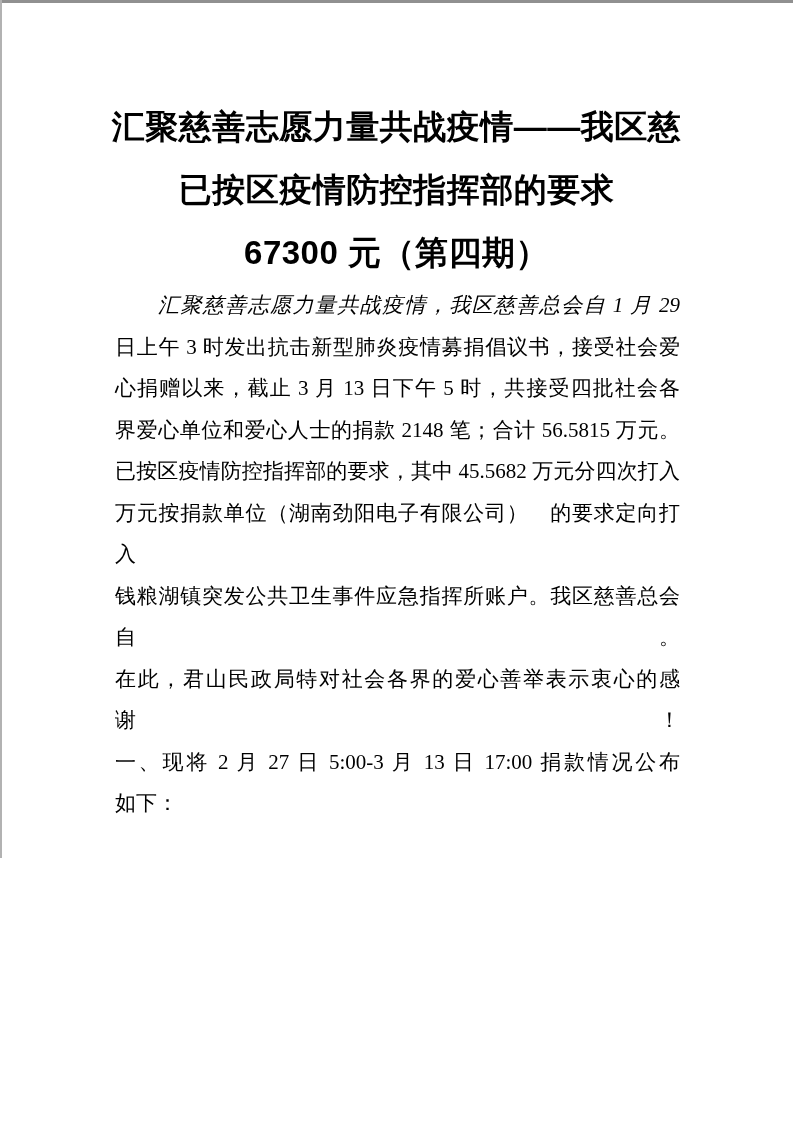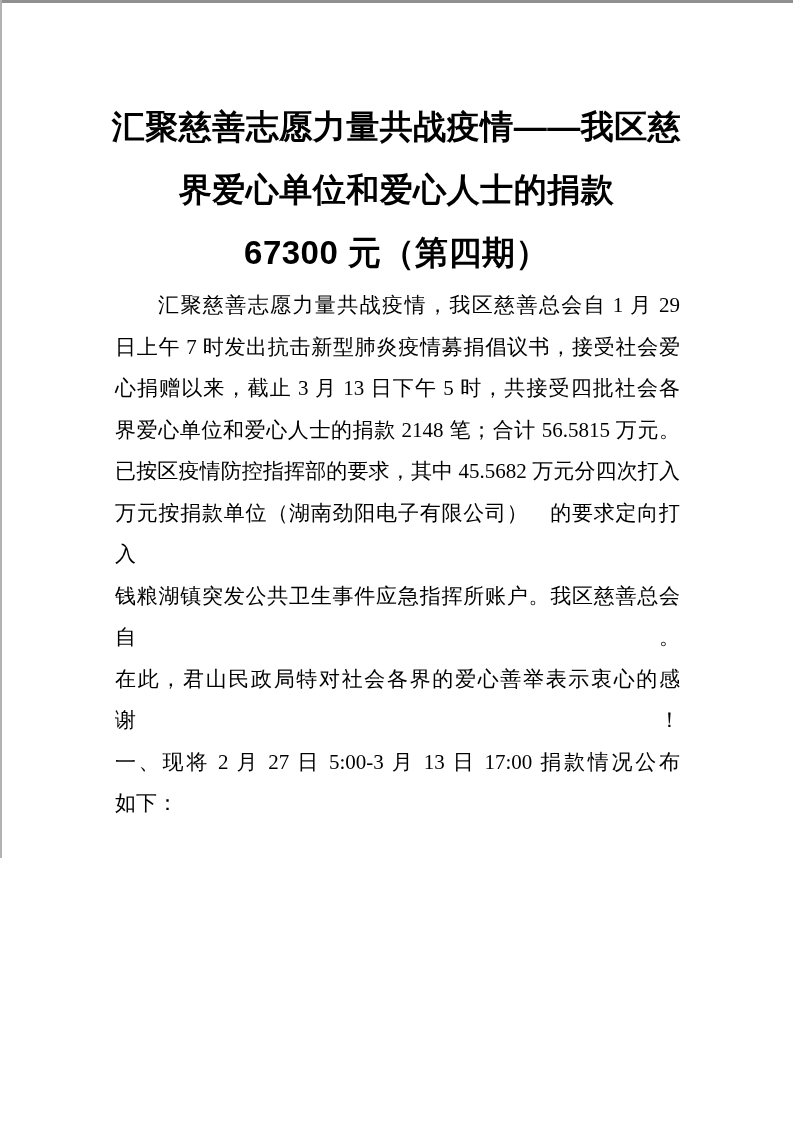--- a/index.html
+++ b/index.html
@@ -48,42 +48,43 @@
     line-height: 41.5px;
     margin-top: 1px;
   }
   .body-line {
     text-align: justify;
     text-align-last: justify;
     white-space: normal;
   }
   .body-line.first-line {
     text-indent: 43px;
+    font-style: italic;
   }
   .body-line.last-line {
     text-align: right;
     text-align-last: left;
   }
 </style>
 </head>
 <body>
 
 <div class="page" style="--page-bg: #ffffff; --text-color: #000000; --top-edge: #909090; --left-edge: #b2b2b2;">
   <div class="page-top-edge"></div>
   <div class="page-left-edge"></div>
 
   <div class="doc-title">
     <div class="title-line">汇聚慈善志愿力量共战疫情——我区慈</div>
-    <div class="title-line">界爱心单位和爱心人士的捐款</div>
+    <div class="title-line">已按区疫情防控指挥部的要求</div>
     <div class="title-line">67300 元（第四期）</div>
   </div>
 
   <div class="doc-body">
       <div class="body-line first-line">汇聚慈善志愿力量共战疫情，我区慈善总会自 1 月 29</div>
-      <div class="body-line">日上午 7 时发出抗击新型肺炎疫情募捐倡议书，接受社会爱</div>
+      <div class="body-line">日上午 3 时发出抗击新型肺炎疫情募捐倡议书，接受社会爱</div>
       <div class="body-line">心捐赠以来，截止 3 月 13 日下午 5 时，共接受四批社会各</div>
       <div class="body-line">界爱心单位和爱心人士的捐款 2148 笔；合计 56.5815 万元。</div>
       <div class="body-line">已按区疫情防控指挥部的要求，其中 45.5682 万元分四次打入</div>
       <div class="body-line">万元按捐款单位（湖南劲阳电子有限公司）　的要求定向打入</div>
       <div class="body-line">钱粮湖镇突发公共卫生事件应急指挥所账户。我区慈善总会自。</div>
       <div class="body-line">在此，君山民政局特对社会各界的爱心善举表示衷心的感谢！</div>
       <div class="body-line">一、现将 2 月 27 日 5:00-3 月 13 日 17:00 捐款情况公布</div>
       <div class="body-line last-line">如下：</div>
     </div>
 </div>

